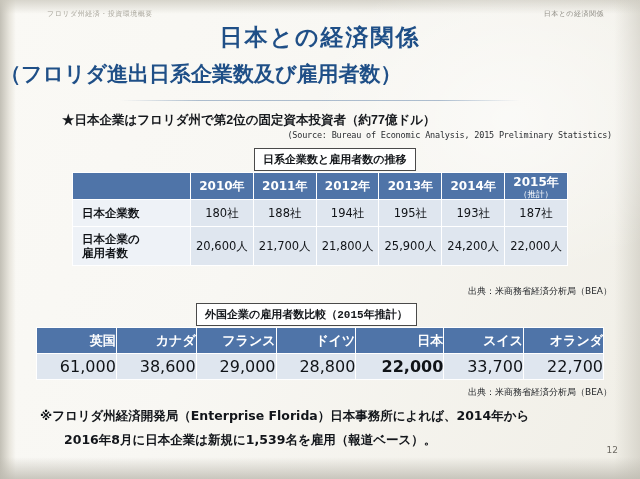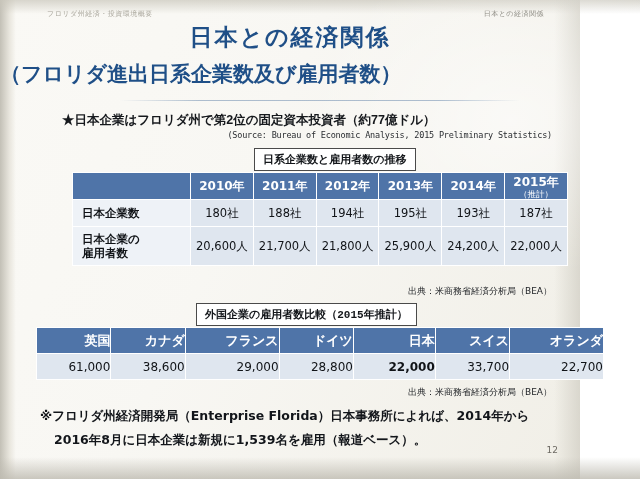--- a/index.html
+++ b/index.html
@@ -8,21 +8,21 @@
   }
   body {
     width: 640px;
     height: 479px;
     background: #ffffff;
     font-family: "Liberation Sans", sans-serif;
     overflow: hidden;
   }
   .page {
     position: relative;
-    width: 580px;
+    width: 640px;
     height: 479px;
     background:
       linear-gradient(115deg, rgba(255,255,255,0.0) 0%, rgba(248,247,243,0.9) 40%, rgba(240,238,230,0.95) 100%),
       #faf9f5;
     box-sizing: border-box;
   }
   
   .edge-left {
     position: absolute; left: 0; top: 0; width: 16px; height: 479px;
     background: linear-gradient(90deg, #b9b6ab 0%, #e6e3da 60%, rgba(255,255,255,0) 100%);
@@ -175,34 +175,34 @@
   }
   #table-foreign-employment thead th {
     background: #4f74a8;
     color: #ffffff;
     font-weight: bold;
     font-size: 13px;
   }
   #table-foreign-employment tbody td {
     background: #dfe6ef;
     color: #101317;
-    font-size: 12px;
+    font-size: 16px;
   }
   #table-foreign-employment tbody td.highlight,
   #table-foreign-employment thead th.highlight {
     font-weight: bold;
   }
 
   .footnote {
     position: absolute; left: 40px; top: 404px; width: 560px;
     font-size: 12.5px; color: #12151a; line-height: 24px;
     font-family: "DejaVu Sans", sans-serif;
     font-weight: 600;
   }
-  .footnote .l2 { display: block; margin-left: 14px; }
+  .footnote .l2 { display: block; margin-left: 24px; }
 
   .pagenum {
     position: absolute; right: 22px; bottom: 24px;
     font-size: 9px; color: #6d6a63;
     font-family: "DejaVu Sans", sans-serif;
   }
 </style>
 </head>
 <body>
 

